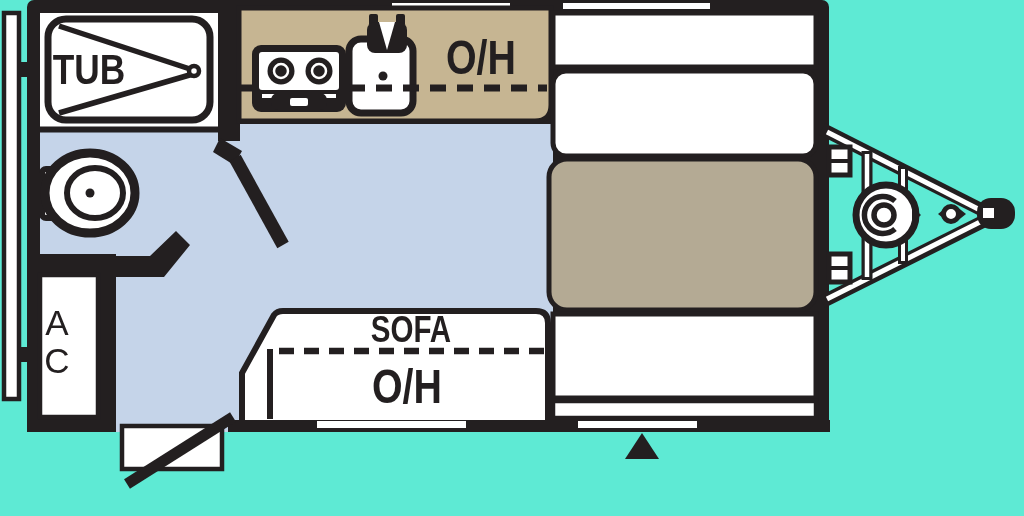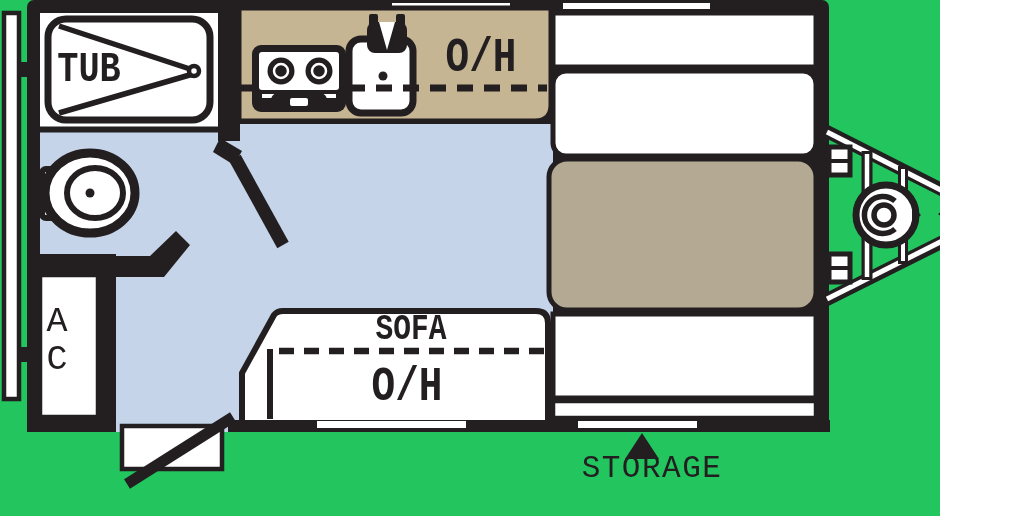--- a/index.html
+++ b/index.html
@@ -1,18 +1,18 @@
 <!DOCTYPE html>
 <html style="--wall: #231F20; --floor: #C5D4E9; --counter: #C6B592; --mattress: #B4AA94; --paper: #FFFFFF;"><head>
 <meta charset="utf-8">
 <style>
   html,body{margin:0;padding:0;background:#fff;}
   .stage{
-    position:relative;width:940px;height:516px;background:#22c55e;overflow:hidden;
-    font-family:Liberation Mono, monospace;
+    position:relative;width:1024px;height:516px;background:#5eead4;overflow:hidden;
+    font-family:Liberation Sans, sans-serif;
   }
   .stage svg{position:absolute;left:0;top:0;}
   .lbl{
     position:absolute;color:var(--wall,#231F20);text-align:center;
     white-space:nowrap;line-height:1;user-select:none;
   }
   .lbl.cond{font-weight:bold;transform:scaleX(.82);letter-spacing:0px;}
   .lbl-tub{left:29px;top:48px;width:120px;font-size:43px;}
   .lbl-oh-kitchen{left:421px;top:34px;width:120px;font-size:48px;}
   .lbl-sofa{left:351px;top:312px;width:120px;font-size:36px;}
@@ -176,15 +176,14 @@
   </g>
 
 </svg>
 
 <div class="lbl cond lbl-tub">TUB</div>
 <div class="lbl cond lbl-oh-kitchen">O/H</div>
 <div class="lbl cond lbl-sofa">SOFA</div>
 <div class="lbl cond lbl-oh-sofa">O/H</div>
 <div class="lbl lbl-ac-a">A</div>
 <div class="lbl lbl-ac-c">C</div>
-<div class="lbl lbl-storage">STORAGE</div>
 
 </div>
 
 </body></html>

